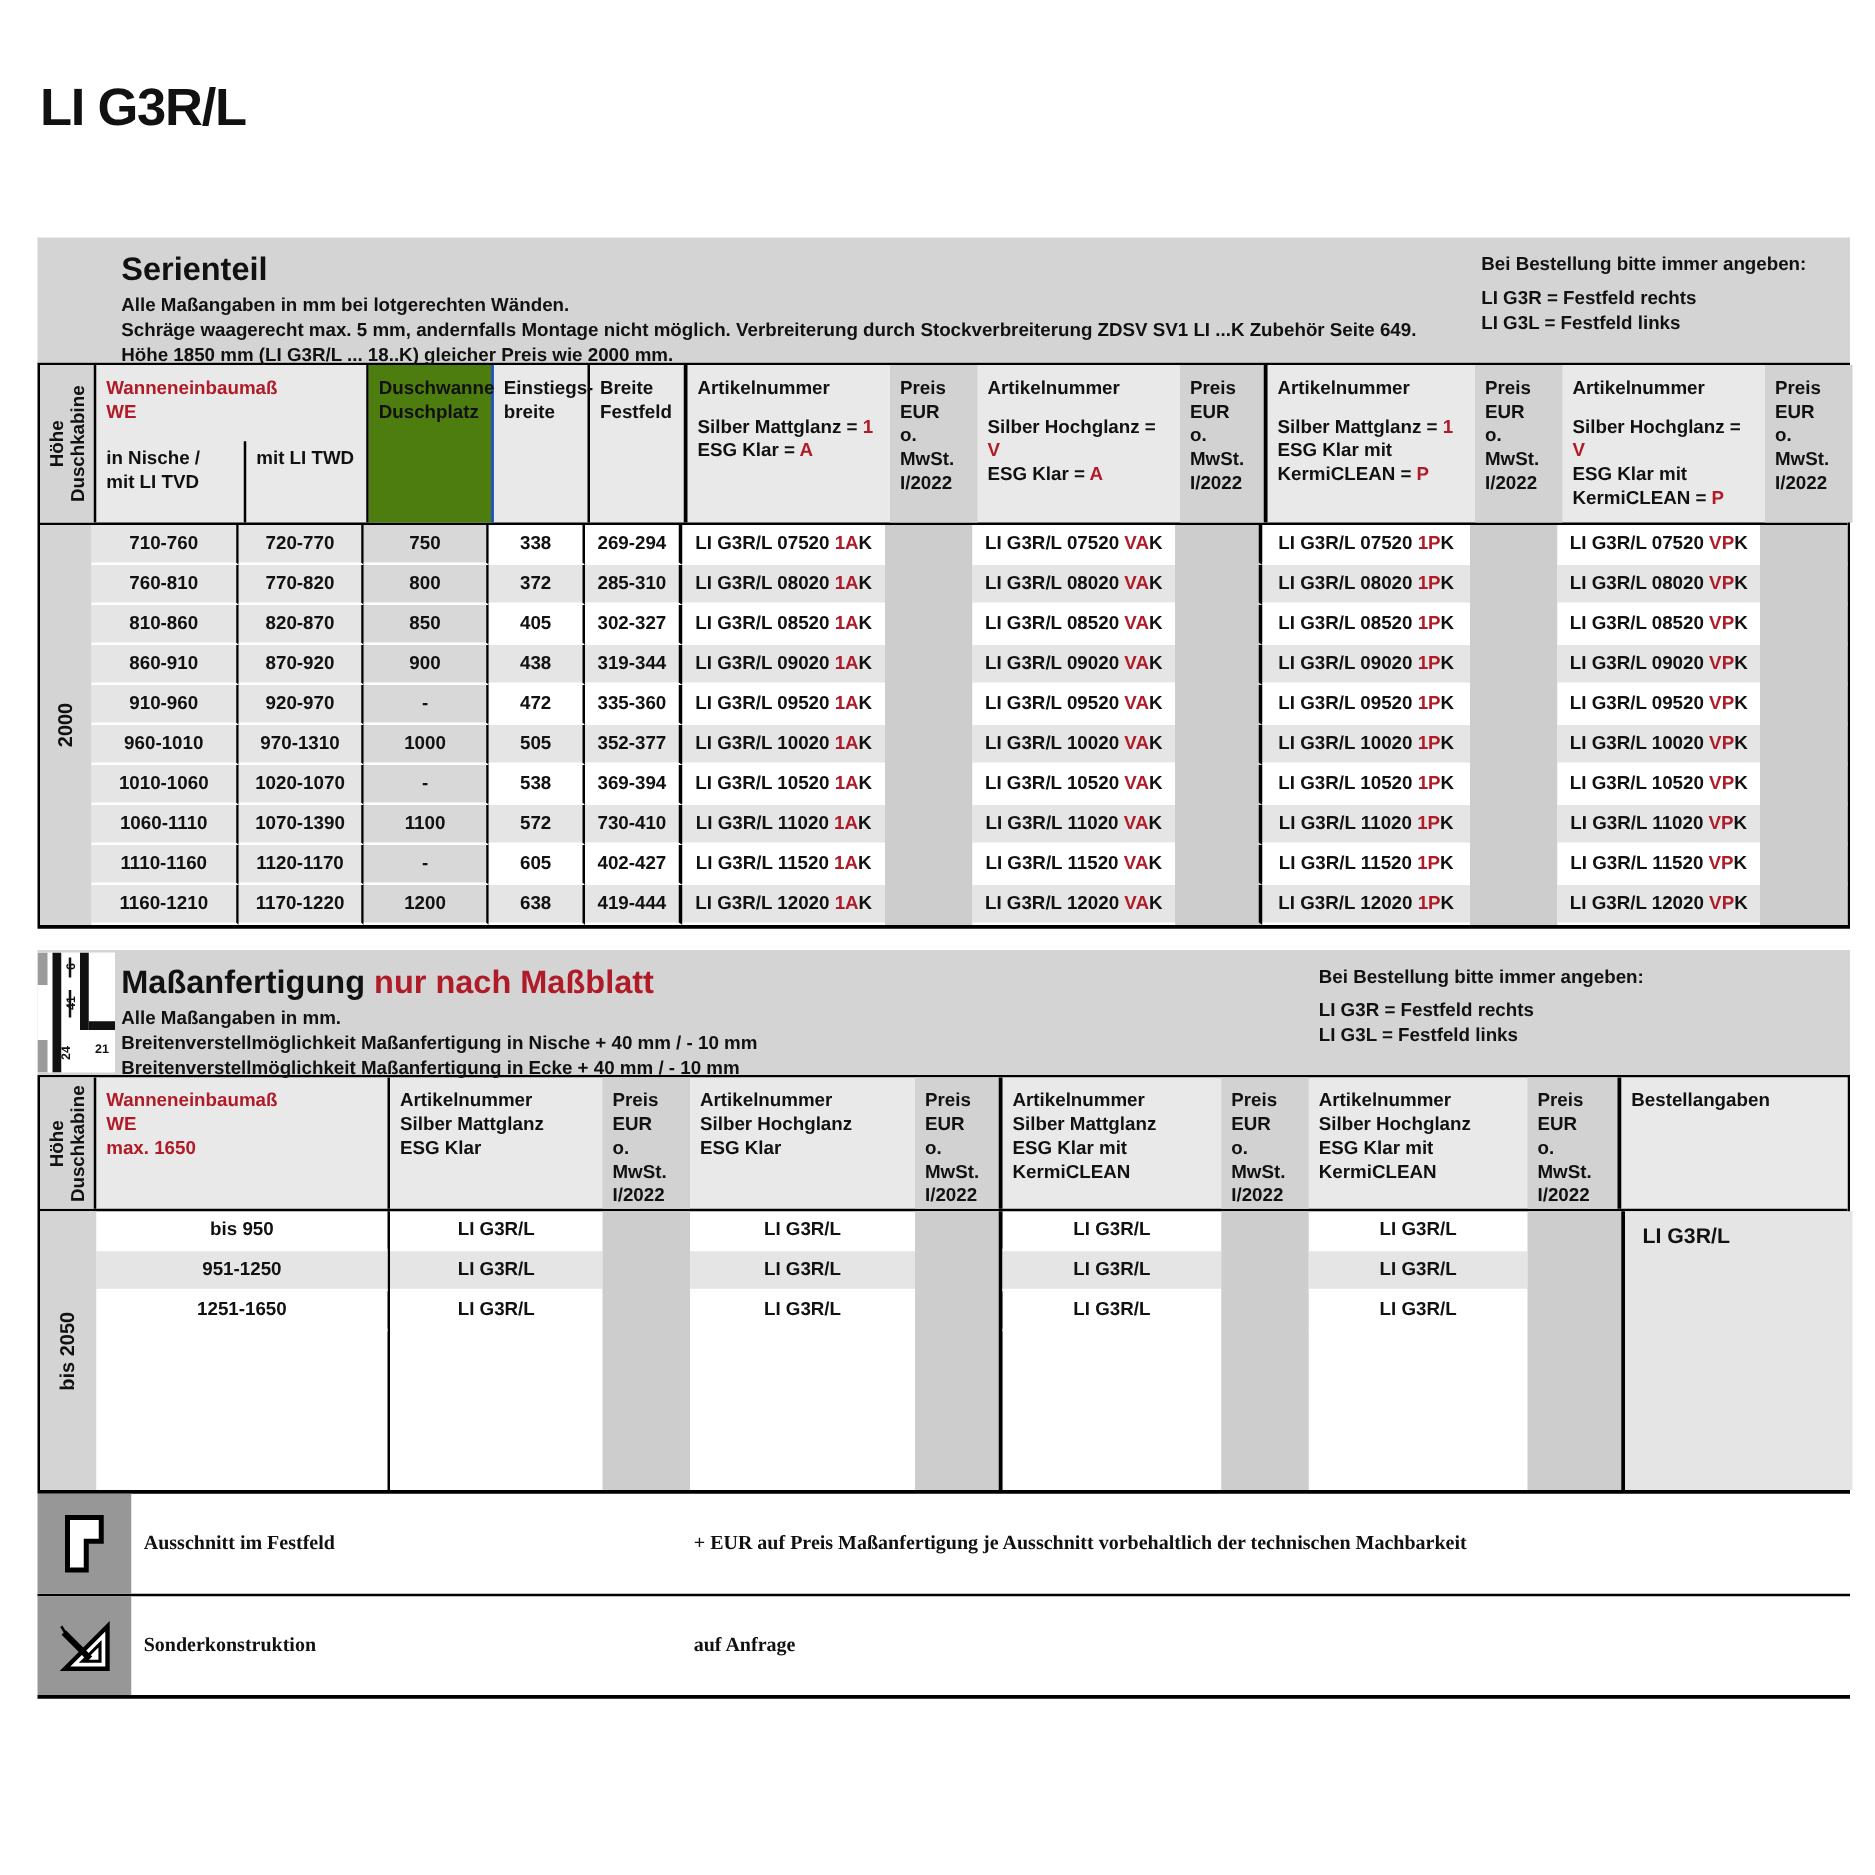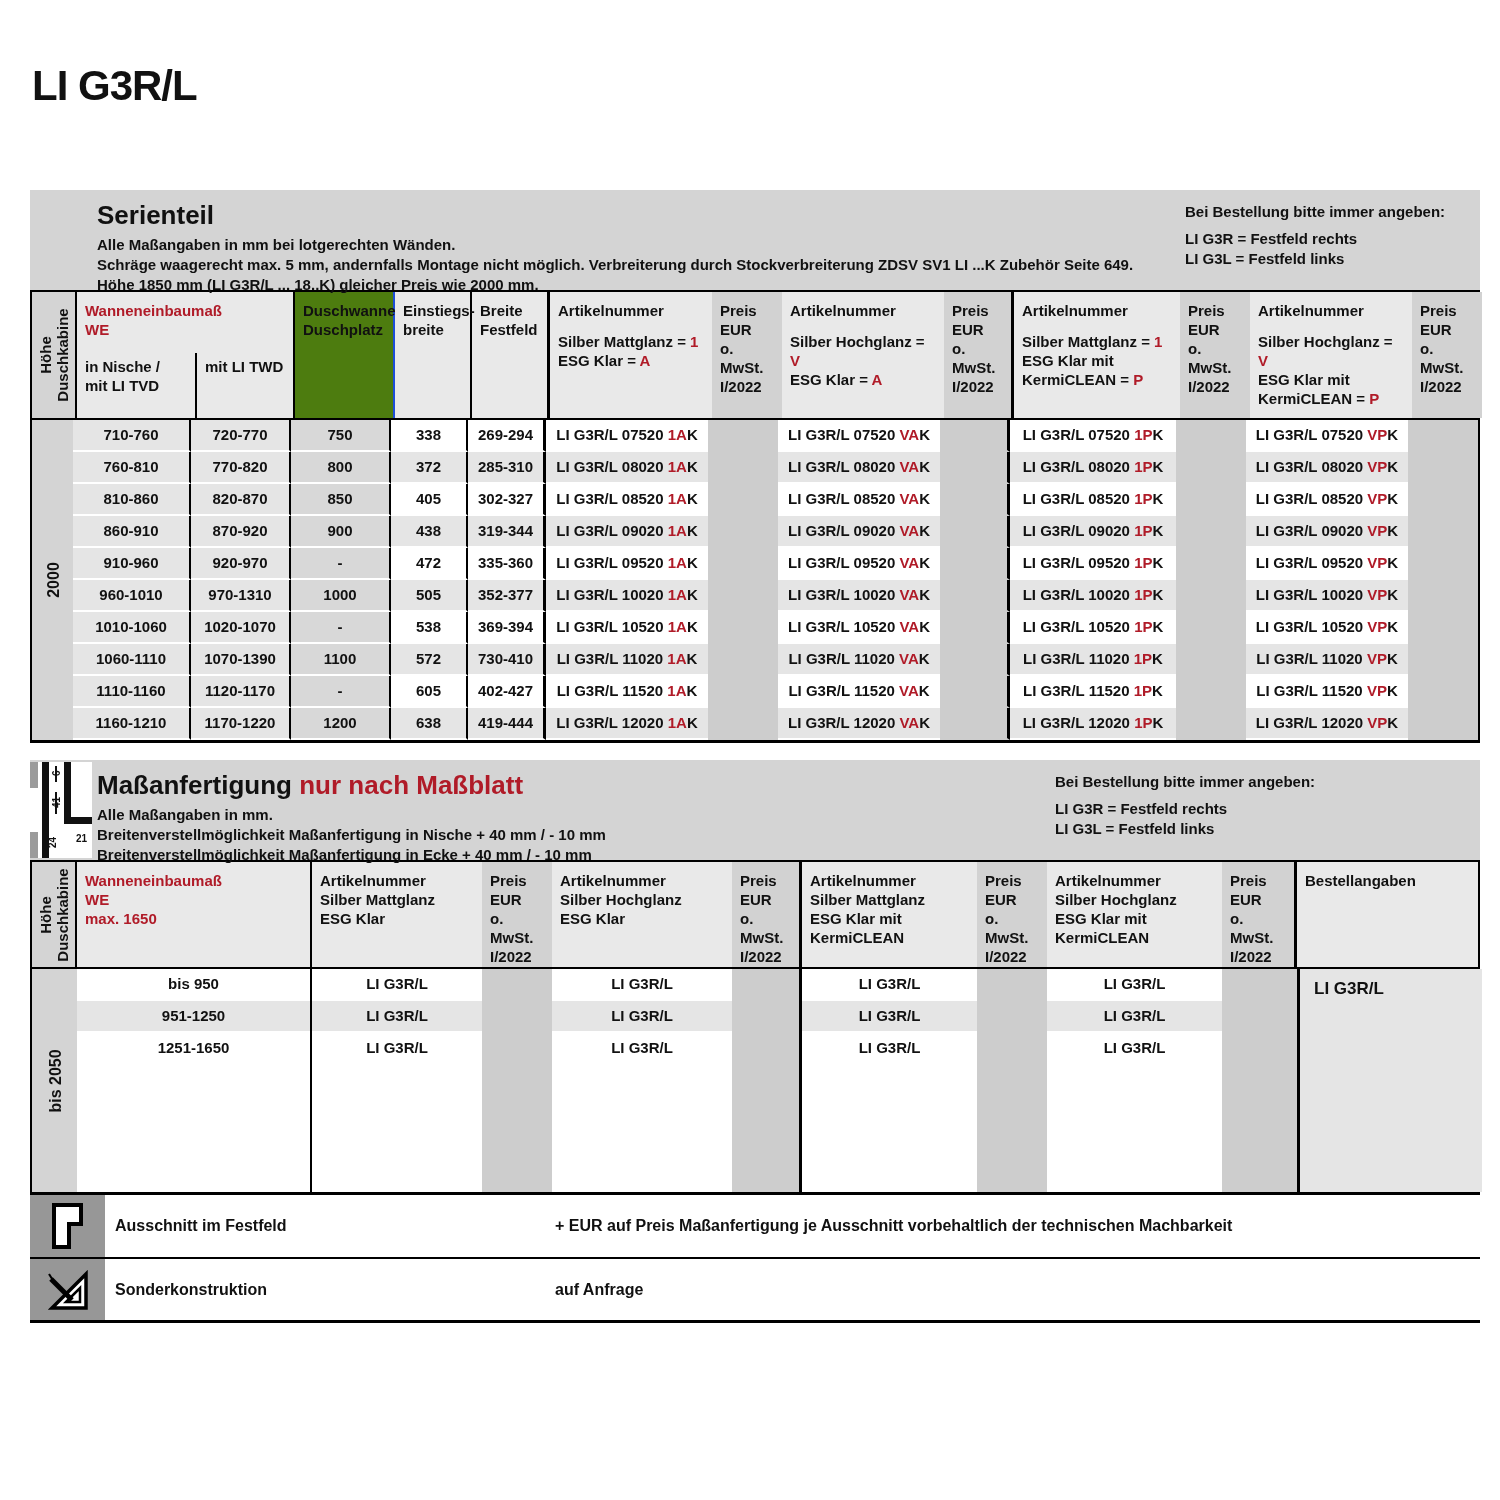--- a/index.html
+++ b/index.html
@@ -94,21 +94,21 @@
   .col-p.grp { border-right: 3px solid #000; }
   .col-best { background: #e5e5e5; border-left: 3px solid #000; padding: 10px 0 0 14px; }
   .t2cell { height: 32px; line-height: 30px; font-size: 15px; text-align: center; border-bottom: 2px solid #fff; }
   .col-we .t2cell:nth-child(even), .col-a .t2cell:nth-child(even) { background: #e5e5e5; }
   .best-title { font-size: 17px; margin-bottom: 14px; }
   .best-item { font-size: 15px; margin-bottom: 16px; }
 
   
   .frow {
     display: grid; grid-template-columns: 75px 450px 1fr;
-    align-items: center; height: 64px; border-bottom: 2px solid #000;
+    align-items: center; height: 82px; border-bottom: 2px solid #000; font-family: Liberation Serif, serif;
   }
   .frow.last { border-bottom: 3px solid #000; }
   .ficon { width: 75px; height: 100%; background: #979797; display: flex; align-items: center; justify-content: center; }
   .flabel { font-size: 16px; padding-left: 10px; }
   .fvalue { font-size: 16px; }
 
   svg text { font-family: "Liberation Sans", sans-serif; font-weight: bold; }
 </style>
 </head>
 <body>

